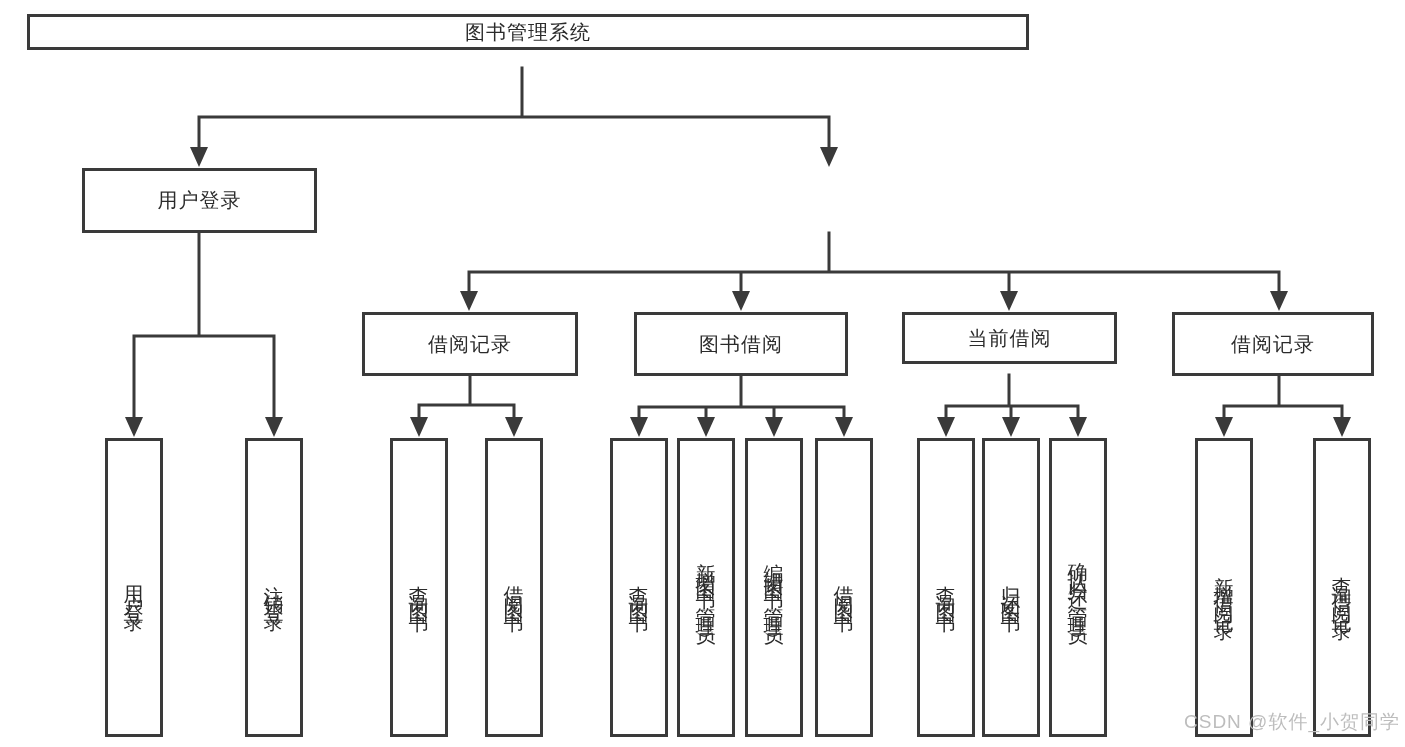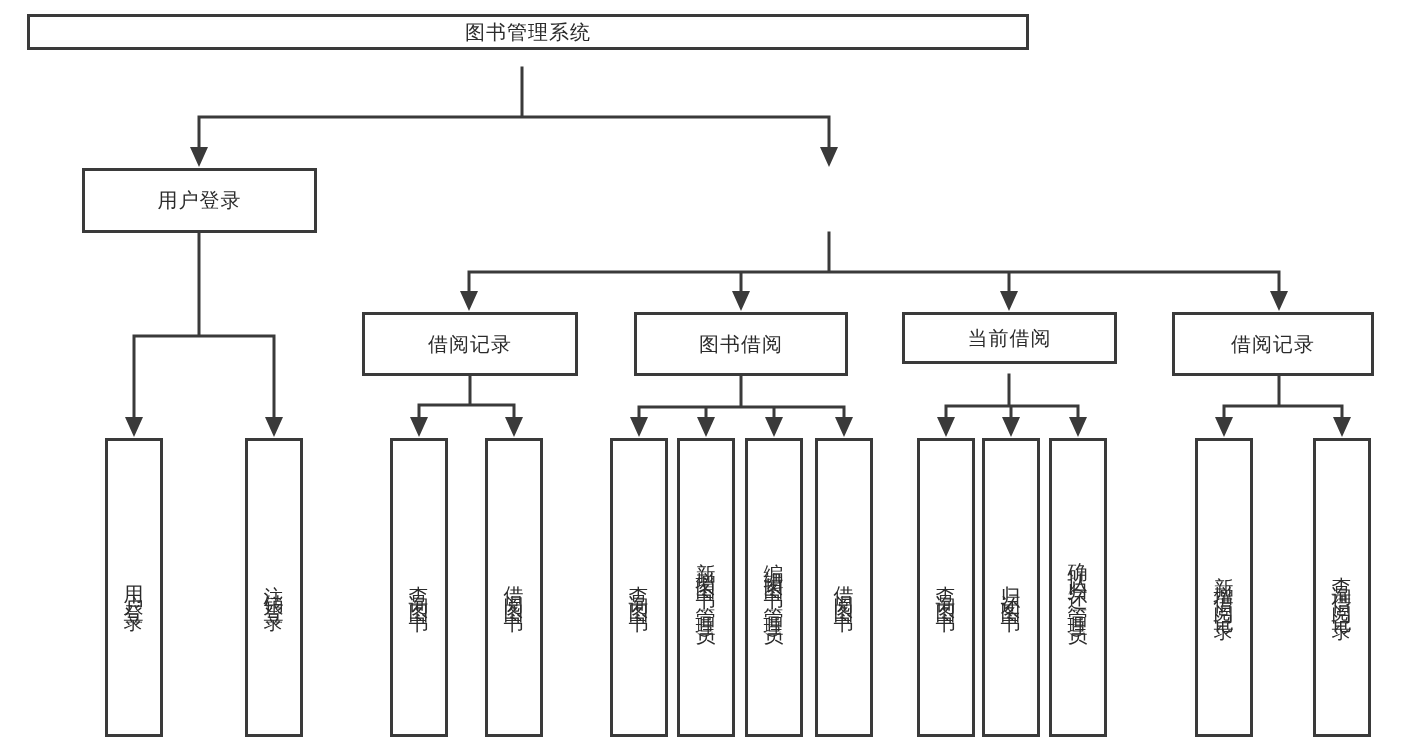--- a/index.html
+++ b/index.html
@@ -87,14 +87,15 @@
   <div class="box v" style="left:745px;top:438px;width:58px;height:299px">编辑图书（管理员）</div>
   <div class="box v" style="left:815px;top:438px;width:58px;height:299px">借阅图书</div>
 
   <div class="box v" style="left:917px;top:438px;width:58px;height:299px">查询图书</div>
   <div class="box v" style="left:982px;top:438px;width:58px;height:299px">归还图书</div>
   <div class="box v" style="left:1049px;top:438px;width:58px;height:299px">确认归还（管理员）</div>
 
   <div class="box v" style="left:1195px;top:438px;width:58px;height:299px">新增借阅记录</div>
   <div class="box v" style="left:1313px;top:438px;width:58px;height:299px">查询借阅记录</div>
 
+  <div class="watermark">CSDN @软件_小贺同学</div>
 
 </div>
 
 </body></html>

